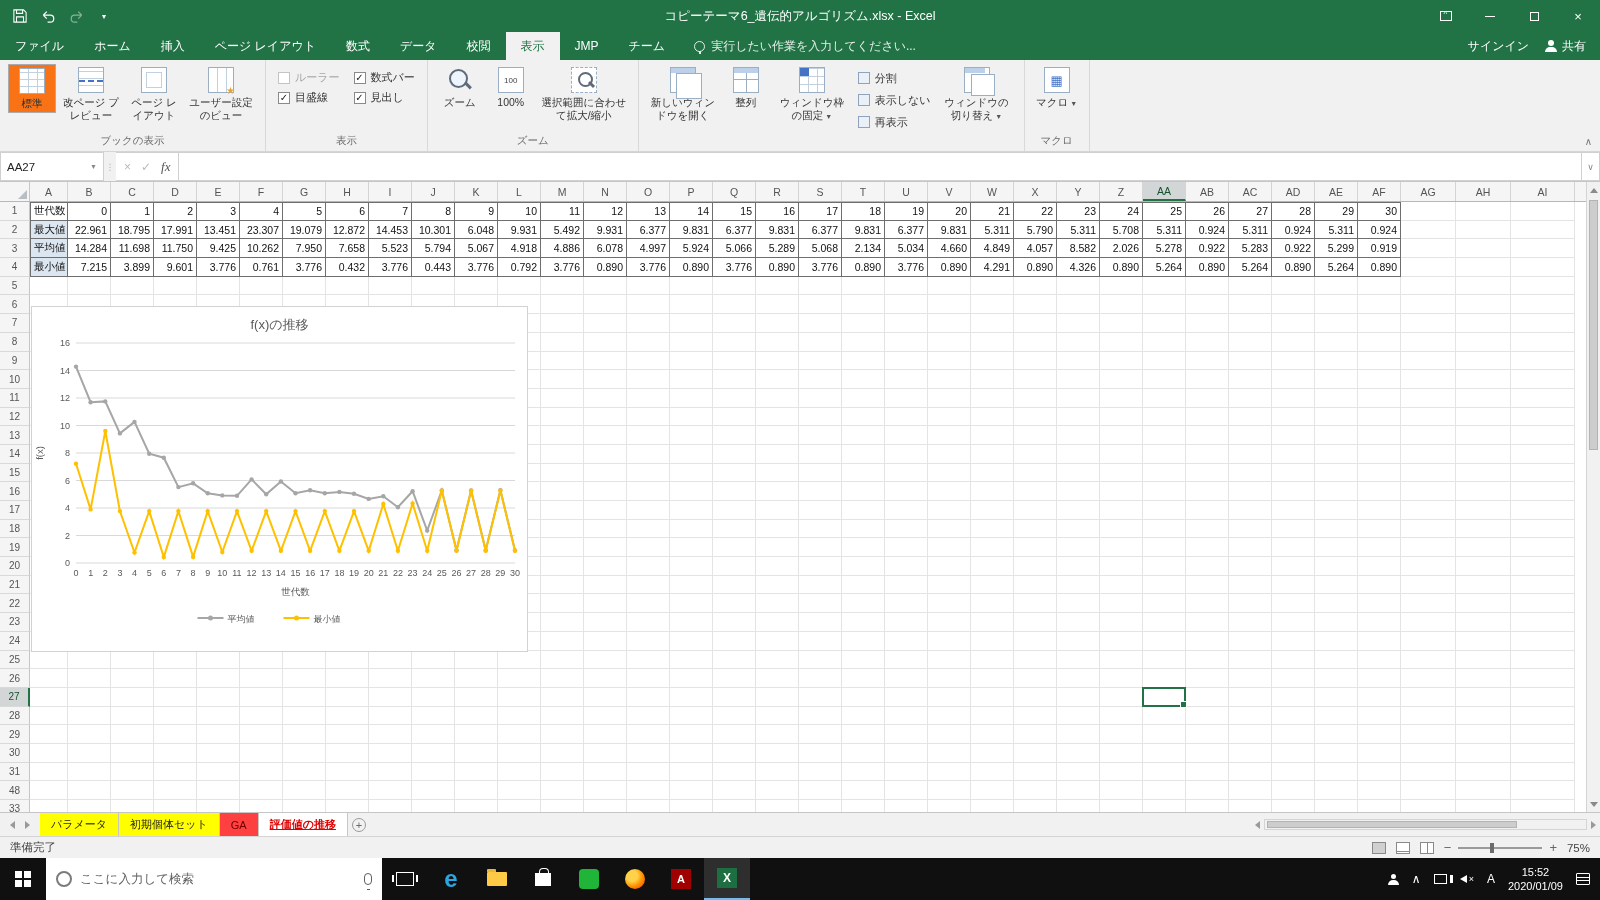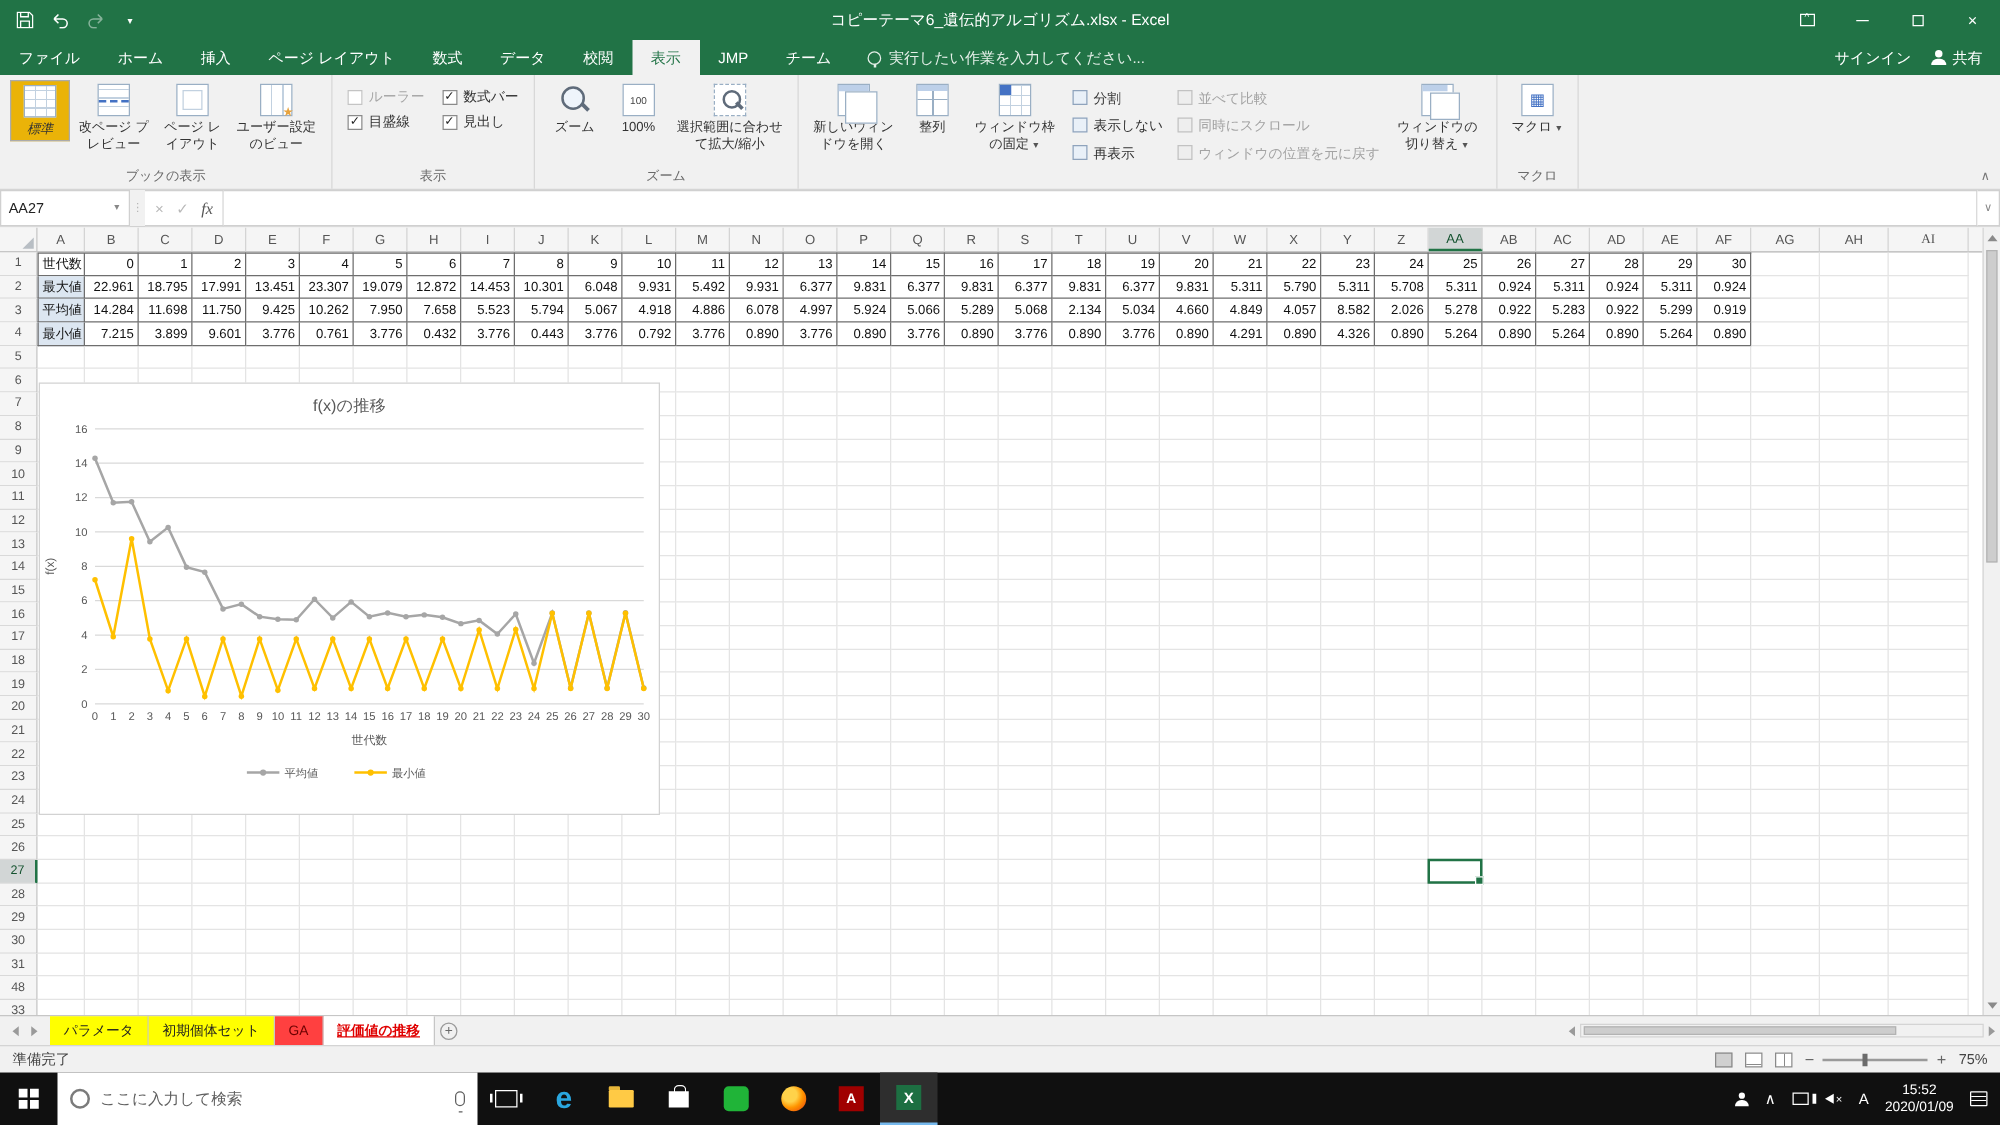--- a/index.html
+++ b/index.html
@@ -30,21 +30,21 @@
   .person-ic::before { content:""; position:absolute; left:3px; top:0; width:6px; height:6px; border-radius:50%; background:#fff; }
   .person-ic::after { content:""; position:absolute; left:0; top:7px; width:12px; height:5px; border-radius:5px 5px 0 0; background:#fff; }
   .share-wrap { display:flex; align-items:center; gap:5px; }
 
   
   .ribbon { height:92px; background:#f1f1f1; border-bottom:1px solid #d5d5d5; display:flex; position:relative; }
   .rgroup { display:flex; flex-direction:column; border-right:1px solid #d8d8d8; }
   .rbody { flex:1; display:flex; align-items:flex-start; padding:4px 8px 0 8px; gap:3px; }
   .rgroup-label { text-align:center; font-size:10.5px; color:#696969; padding:1px 6px 3px; white-space:nowrap; }
   .rbtn.big { display:flex; flex-direction:column; align-items:center; gap:3px; padding:3px 2px 2px; color:#333; }
-  .rbtn.big.active { background:#eab308; border:1px solid #ababab;font-style:italic; }
+  .rbtn.big.active { background:#f97316; border:1px solid #ababab; }
   .rlabel { font-size:10.5px; line-height:1.2; text-align:center; white-space:normal; }
   .dd { font-size:7px; color:#555; margin-left:2px; }
   .w44{width:48px;} .w56{width:56px;} .w64{width:64px;} .w72{width:72px;} .w78{width:78px;} .w90{width:92px;}
   .ric { width:26px; height:26px; border:1px solid #9aafc4; background:#fff; position:relative; }
   .ric.grid { background-image:repeating-linear-gradient(0deg,transparent 0 6px,#c2d1e0 6px 7px),repeating-linear-gradient(90deg,transparent 0 8px,#c2d1e0 8px 9px); }
   .ric.pagebreak { background-image:repeating-linear-gradient(0deg,transparent 0 6px,#c2d1e0 6px 7px); }
   .ric.pagebreak::after { content:""; position:absolute; left:0; right:0; top:12px; border-top:2px dashed #4472c4; }
   .ric.pagelayout::after { content:""; position:absolute; inset:4px; border:1px solid #c2d1e0; }
   .ric.custom { background-image:repeating-linear-gradient(90deg,transparent 0 8px,#c2d1e0 8px 9px); }
   .ric.custom::after { content:"★"; position:absolute; right:-2px; bottom:-4px; font-size:10px; color:#e8a33d; }
@@ -326,34 +326,20 @@
             <span class="sic"></span>
             <span>分割</span>
           </div>
         <div class="sbtn">
             <span class="sic"></span>
             <span>表示しない</span>
           </div>
         <div class="sbtn">
             <span class="sic"></span>
             <span>再表示</span>
-          </div>
-      </div>
-      <div class="rcol disabled">
-        <div class="sbtn">
-            <span class="sic"></span>
-            <span>並べて比較</span>
-          </div>
-        <div class="sbtn">
-            <span class="sic"></span>
-            <span>同時にスクロール</span>
-          </div>
-        <div class="sbtn">
-            <span class="sic"></span>
-            <span>ウィンドウの位置を元に戻す</span>
           </div>
       </div>
       <div class="rbtn big w78">
         <span class="ric switch"></span>
         <span class="rlabel"><span>ウィンドウの切り替え</span><span class="dd">▼</span></span>
       </div>
     </div>
   </div>
 
   <div class="rgroup">
@@ -414,21 +400,21 @@
       <div class="colh" style="width: 43px;">Y</div>
       <div class="colh" style="width: 43px;">Z</div>
       <div class="colh sel" style="width: 43px;">AA</div>
       <div class="colh" style="width: 43px;">AB</div>
       <div class="colh" style="width: 43px;">AC</div>
       <div class="colh" style="width: 43px;">AD</div>
       <div class="colh" style="width: 43px;">AE</div>
       <div class="colh" style="width: 43px; text-align: right;">AF</div>
       <div class="colh" style="width: 55px;">AG</div>
       <div class="colh" style="width: 55px;">AH</div>
-      <div class="colh" style="width: 64px; font-family: Liberation Serif, serif;">AI</div>
+      <div class="colh" style="width: 64px;">AI</div>
     </div>
   <div class="gridrows">
       <div class="grow">
         <div class="rowh">1</div>
         <div class="cell dcell bl bt" style="width: 38px;">世代数</div>
         <div class="cell dcell num bt" style="width: 43px;">0</div>
         <div class="cell dcell num bt" style="width: 43px;">1</div>
         <div class="cell dcell num bt" style="width: 43px;">2</div>
         <div class="cell dcell num bt" style="width: 43px;">3</div>
         <div class="cell dcell num bt" style="width: 43px;">4</div>

